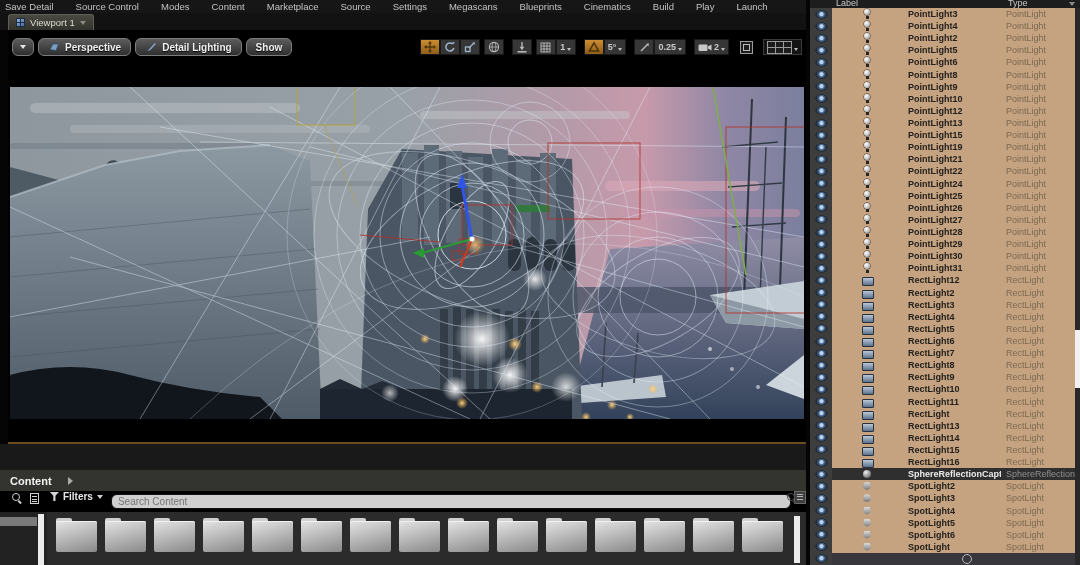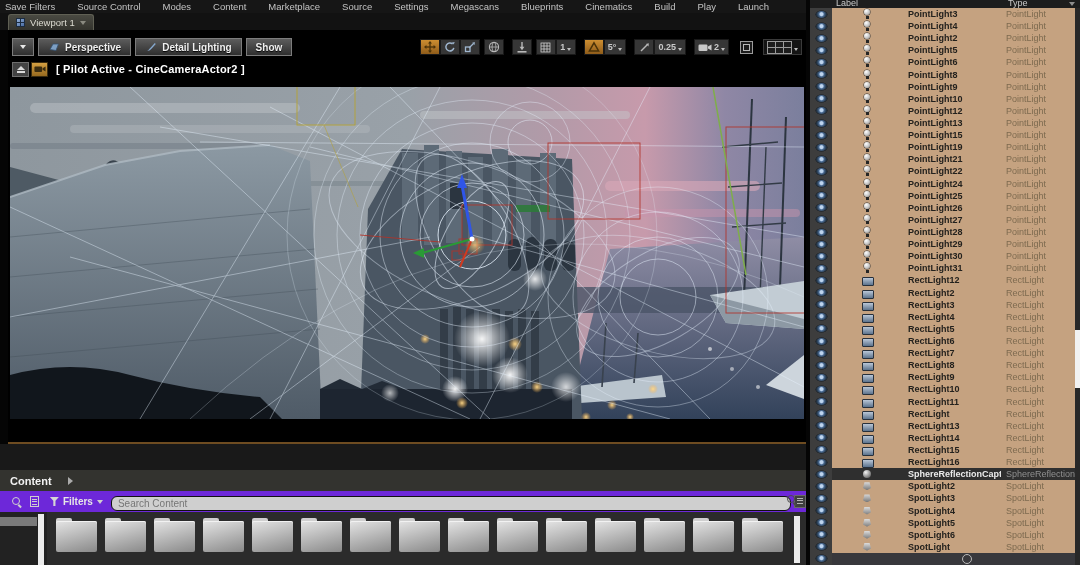--- a/index.html
+++ b/index.html
@@ -24,21 +24,21 @@
     background:#1c2c40; box-shadow:0 0 0 0; }
   .tab-grid::before { content:""; position:absolute; left:0; top:4px; width:9px; height:1px; background:#1c2c40; }
   .vp-tab-label { font-size:9.5px; color:#dddcd2; }
   .caret { width:0; height:0; border-left:3px solid transparent; border-right:3px solid transparent;
     border-top:4px solid currentColor; display:inline-block; }
   
   .viewport-panel { position:absolute; left:8px; top:30px; width:798px; height:414px;
     background:#000; border-bottom:2px solid #6e4c21; }
   .vp-toolbar { position:absolute; left:4px; right:4px; top:7px; height:20px;
     display:flex; align-items:center; gap:4px; }
-  .vp-btn { height:18px; border-radius:0; background:linear-gradient(#5c5c5c,#2f2f2f);
+  .vp-btn { height:18px; border-radius:6px; background:linear-gradient(#5c5c5c,#2f2f2f);
     border:1px solid #7c7c7c; color:#f0f0f0; font-size:10px; font-weight:bold;
     display:flex; align-items:center; padding:0 9px; gap:5px; box-shadow:0 1px 2px #000;
     text-shadow:0 1px 1px #000; }
   .vp-btn.mini { padding:0 7px; }
   .vp-btn .caret { color:#e8e8e8; }
   .tool-group { display:flex; }
   .tool-btn { height:16px; min-width:20px; background:#363636; border:1px solid #191919;
     display:flex; align-items:center; justify-content:center; color:#c9c9c9;
     font-size:9px; font-weight:bold; padding:0 3px; gap:2px; }
   .tool-btn.active { background:linear-gradient(#cd8e31,#8f5c1a); color:#3c2a0c; }
@@ -62,22 +62,22 @@
   .vp-status { position:absolute; left:0; top:389px; width:100%; height:23px; background:#0a0a0a;
     display:flex; align-items:center; justify-content:center; }
   .vp-status span { color:#adadad; font-size:10px; }
   
   .content-section { position:absolute; left:0; top:444px; width:806px; height:121px; background:#191919; }
   .cb-header { position:absolute; left:0; top:26px; width:100%; height:21px; background:#33332f;
     display:flex; align-items:center; padding-left:10px; gap:16px; }
   .cb-title { color:#f2f2f2; font-weight:bold; font-size:11px; }
   .tri-right { width:0; height:0; border-top:4px solid transparent; border-bottom:4px solid transparent;
     border-left:5px solid #ababab; }
-  .cb-toolbar { position:absolute; left:0; top:47px; width:100%; height:21px; background:#6d28d9;
-    display:flex; align-items:center; }
+  .cb-toolbar { position:absolute; left:0; top:47px; width:100%; height:21px; background:#000000;
+    display:flex; align-items:flex-start; }
   .cb-left { width:48px; display:flex; justify-content:flex-end; gap:4px; padding-right:6px; }
   .icon-btn { width:14px; height:14px; display:flex; align-items:center; justify-content:center; color:#cfcfcf; }
   .mag { position:relative; width:10px; height:10px; }
   .mag::before { content:""; position:absolute; left:0; top:0; width:6px; height:6px;
     border:1.5px solid currentColor; border-radius:50%; }
   .mag::after { content:""; position:absolute; left:7px; top:7px; width:4px; height:1.5px;
     background:currentColor; transform:rotate(45deg); transform-origin:0 0; }
   .list-ic { width:9px; height:11px; border:1px solid currentColor; position:relative; }
   .list-ic::after { content:""; position:absolute; left:1px; right:1px; top:2px; height:6px;
     background:repeating-linear-gradient(to bottom,currentColor 0 1px,transparent 1px 2.5px); }
@@ -145,21 +145,21 @@
   .ol-scroll-track { position:absolute; right:0; top:8px; bottom:0; width:5px; background:#282828; }
   .ol-thumb { position:absolute; right:0; top:322px; width:5px; height:58px; background:#f2f2f2; }
 </style>
 </head>
 <body>
 
 <div id="root">
 
   <div class="menubar">
 
-  <span class="menu-item">Save Filters</span>
+  <span class="menu-item">Save Detail</span>
       <span class="menu-item">Source Control</span>
       <span class="menu-item">Modes</span>
       <span class="menu-item">Content</span>
       <span class="menu-item">Marketplace</span>
       <span class="menu-item">Source</span>
       <span class="menu-item">Settings</span>
       <span class="menu-item">Megascans</span>
       <span class="menu-item">Blueprints</span>
       <span class="menu-item">Cinematics</span>
       <span class="menu-item">Build</span>
@@ -285,33 +285,20 @@
       <div class="max-btn" style="margin-left:7px"></div>
       <div class="tool-btn" style="margin-left:6px;background:#141414;border-color:#3a3a3a">
         <svg width="25" height="13" viewBox="0 0 25 13">
             <rect x="0.5" y="0.5" width="24" height="12" fill="#1c1c1c" stroke="#9a9a9a"></rect>
             <path d="M8.5 0.5v12M16.5 0.5v12M0.5 6.5h24" stroke="#9a9a9a" fill="none"></path>
           </svg>
         <span class="caret"></span>
       </div>
     </div>
 
-    <div class="pilot-row">
-      <div class="pilot-btn">
-        <span class="eject-tri"></span>
-        <span class="eject-bar"></span>
-      </div>
-      <div class="pilot-btn cam">
-        <svg width="12" height="8" viewBox="0 0 14 9">
-            <rect x="0.5" y="1.5" width="9" height="6.5" rx="1.2" fill="#3a2c10"></rect>
-            <path d="M10 3.6l3.5-2v5.8L10 5.4z" fill="#3a2c10"></path>
-          </svg>
-      </div>
-      <span class="pilot-label">[ Pilot Active - CineCameraActor2 ]</span>
-    </div>
 
     <div class="scene">
       <svg width="794" height="332" viewBox="0 0 794 332" preserveAspectRatio="none">
         <defs>
           <linearGradient id="sky" x1="0" y1="0" x2="1" y2="0">
             <stop offset="0" stop-color="#8e979e"></stop>
               <stop offset="0.5" stop-color="#99a1a8"></stop>
             <stop offset="0.68" stop-color="#b29aa8"></stop>
               <stop offset="0.8" stop-color="#c79aab"></stop>
             <stop offset="0.9" stop-color="#8f87a5"></stop>

